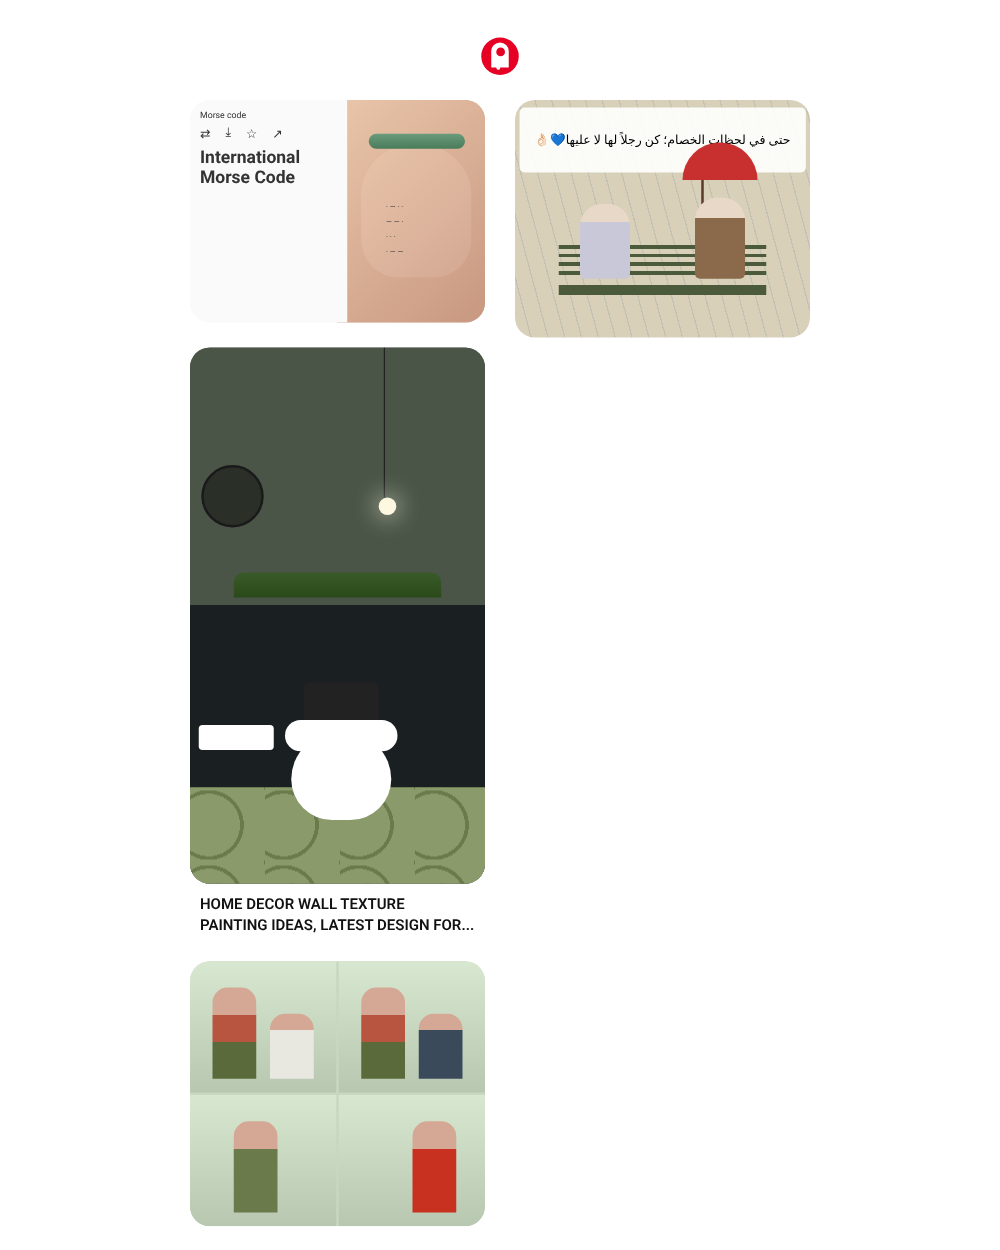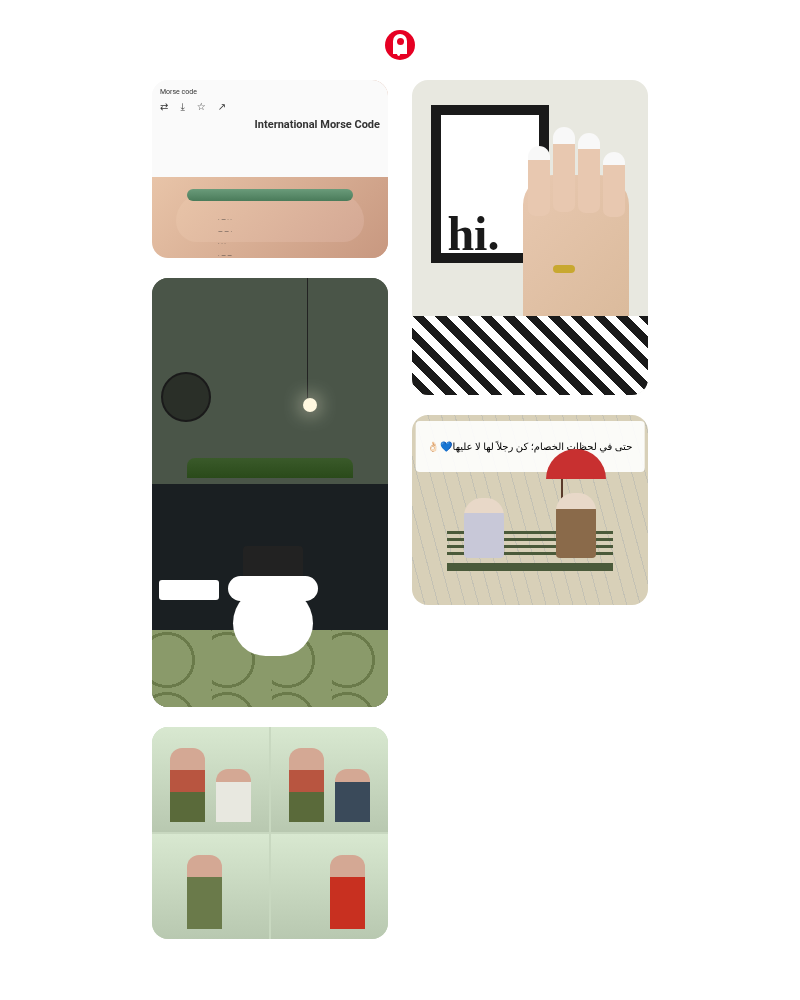--- a/index.html
+++ b/index.html
@@ -82,21 +82,20 @@
       display: flex;
       flex-direction: column;
       cursor: pointer;
     }
     
     .pin-image {
       width: 100%;
       border-radius: 16px;
       overflow: hidden;
       position: relative;
-      flex-direction: column;
     }
     
     .pin-title {
       font-size: 12px;
       font-weight: 600;
       color: #111;
       margin-top: 8px;
       padding: 0 8px;
       line-height: 1.4;
     }
@@ -110,23 +109,23 @@
     
     .morse-left {
       flex: 1;
       background: #fafafa;
       padding: 8px;
       font-size: 7px;
       color: #333;
     }
     
     .morse-title {
-      font-size: 11px;
+      font-size: 14px;
       font-weight: bold;
-      text-align: right;
+      text-align: left;
       margin-bottom: 3px;
     }
     
     .morse-right {
       flex: 1;
       background: linear-gradient(135deg, #e8c4a8, #c89880);
       position: relative;
     }
     
     .morse-arm {
@@ -592,20 +591,21 @@
         <div class="db-mirror"></div>
         <div class="db-plants"></div>
         <div class="db-floor"></div>
         <div class="db-sink"></div>
         <div class="db-toilet">
           <div class="db-toilet-tank"></div>
           <div class="db-toilet-bowl"></div>
           <div class="db-toilet-seat"></div>
         </div>
       </div>
+      <div class="pin-title">HOME DECOR WALL TEXTURE PAINTING IDEAS, LATEST DESIGN FOR...</div>
     </div>
 
     <div class="pin">
       <div class="pin-image pin-comic">
         <div class="comic-panel">
           <div class="comic-figure comic-fig-1"></div>
           <div class="comic-figure comic-fig-2"></div>
         </div>
         <div class="comic-panel">
           <div class="comic-figure comic-fig-1"></div>
@@ -618,34 +618,20 @@
           <div class="comic-figure comic-fig-4"></div>
         </div>
       </div>
     </div>
 
   </div>
 
   <div class="column">
 
 
-    <div class="pin">
-      <div class="pin-image pin-nails">
-        <div class="nails-frame"></div>
-        <div class="nails-text">hi.</div>
-        <div class="nails-hand">
-          <div class="nails-finger nails-f1"></div>
-          <div class="nails-finger nails-f2"></div>
-          <div class="nails-finger nails-f3"></div>
-          <div class="nails-finger nails-f4"></div>
-          <div class="nails-ring"></div>
-        </div>
-        <div class="nails-sleeve"></div>
-      </div>
-    </div>
 
     <div class="pin">
       <div class="pin-image pin-couple">
         <div class="couple-rain"></div>
         <div class="couple-caption">حتى في لحظات الخصام؛ كن رجلاً لها لا عليها💙👌🏻</div>
         <div class="couple-umbrella-handle"></div>
         <div class="couple-umbrella"></div>
         <div class="couple-bench-back"></div>
         <div class="couple-bench"></div>
         <div class="couple-person1"></div>

